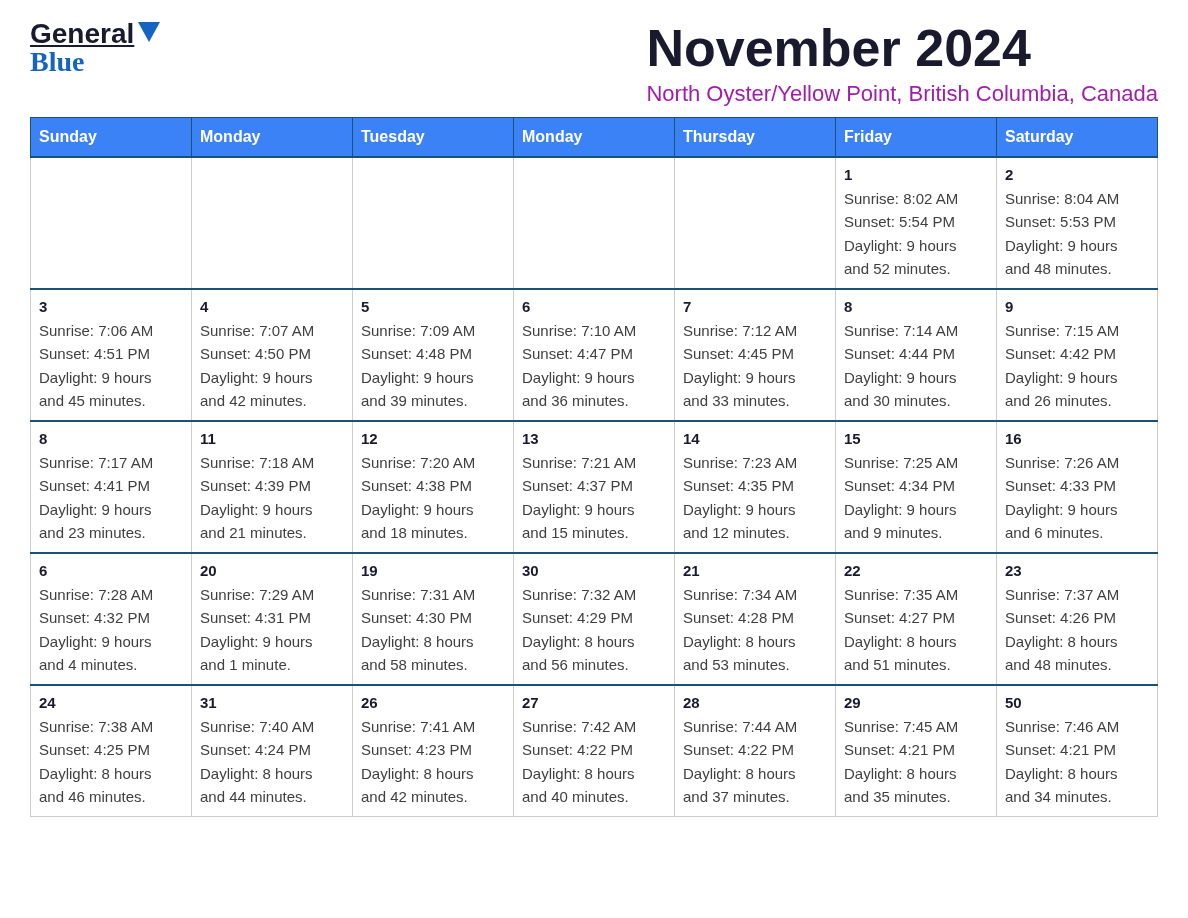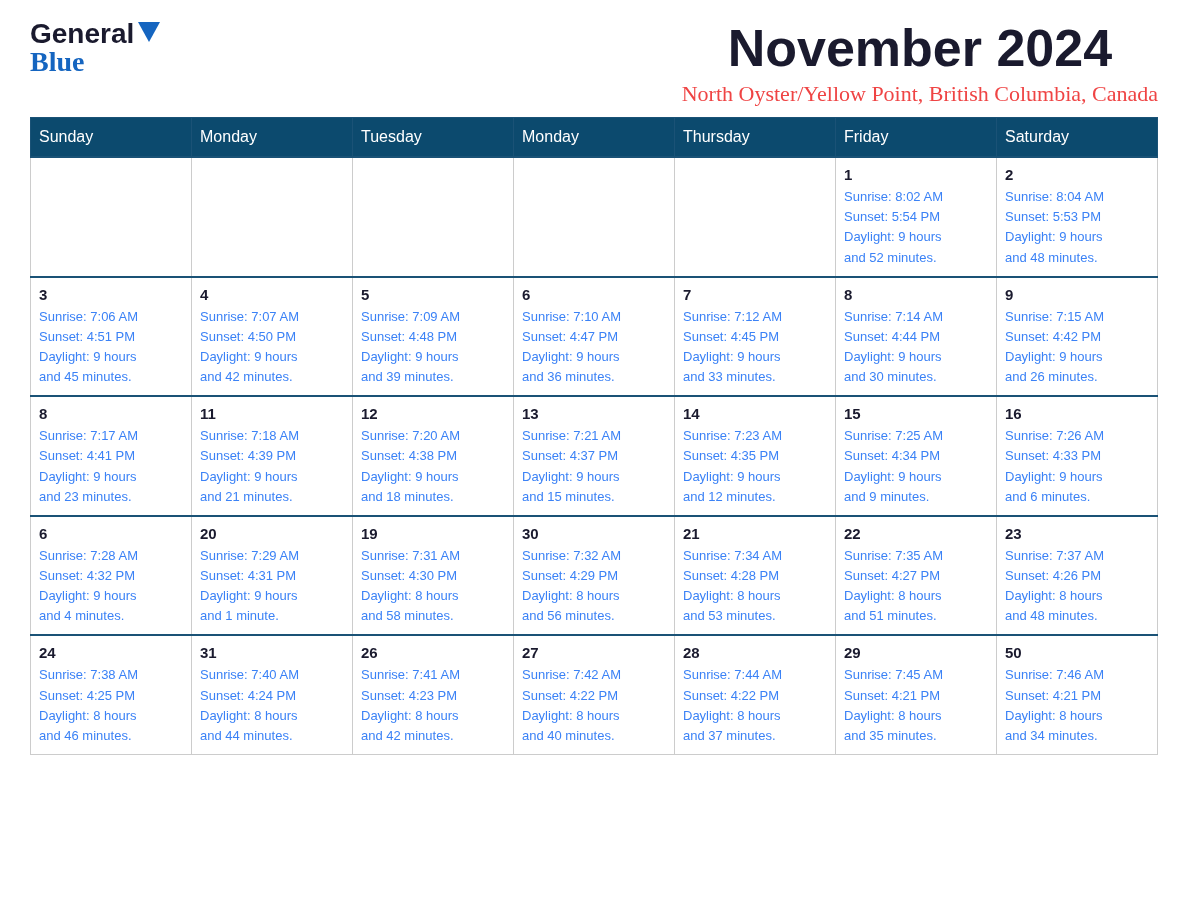--- a/index.html
+++ b/index.html
@@ -19,57 +19,57 @@
     .logo {
       display: flex;
       flex-direction: column;
       align-items: flex-start;
     }
     .logo-general {
       font-size: 28px;
       font-weight: bold;
       color: #1a1a2e;
       line-height: 1;
+      text-decoration: underline;
     }
     .logo-blue {
       font-size: 28px;
       font-weight: bold;
       color: #1565c0;
       line-height: 1;
       display: flex;
       align-items: center;
       font-family: Liberation Serif, serif;
     }
     .title-area {
-      text-align: center;
+      text-align: left;
     }
     .month-title {
       font-size: 52px;
       font-weight: bold;
       color: #1a1a2e;
       line-height: 1.1;
     }
     .location-title {
       font-size: 22px;
-      color: #ef4444;
+      color: #a21caf;
       margin-top: 4px;
-      font-family: Liberation Serif, serif;
     }
     .calendar-table {
       width: 100%;
       border-collapse: collapse;
       margin-top: 10px;
     }
     .calendar-table th {
-      background-color: #0c4a6e;
+      background-color: #3b82f6;
       color: #ffffff;
       padding: 10px 8px;
       text-align: left;
       font-size: 16px;
-      font-weight: normal;
+      font-weight: bold;
       border: 1px solid #1a5276;
     }
     .calendar-table td {
       vertical-align: top;
       padding: 8px;
       border: 1px solid #ccc;
       width: 14.28%;
       min-height: 110px;
       font-size: 13px;
       color: #222;
@@ -81,22 +81,22 @@
     .calendar-table tbody tr td {
       border-top: 2px solid #1a5276;
     }
     .day-number {
       font-size: 15px;
       font-weight: bold;
       color: #1a1a2e;
       margin-bottom: 4px;
     }
     .day-info {
-      font-size: 13px;
-      color: #3b82f6;
+      font-size: 15px;
+      color: #404040;
       line-height: 1.55;
     }
     .empty-cell {
       background: #f9f9f9;
     }
   </style>
 </head>
 <body>
 
 <div class="header-area">

